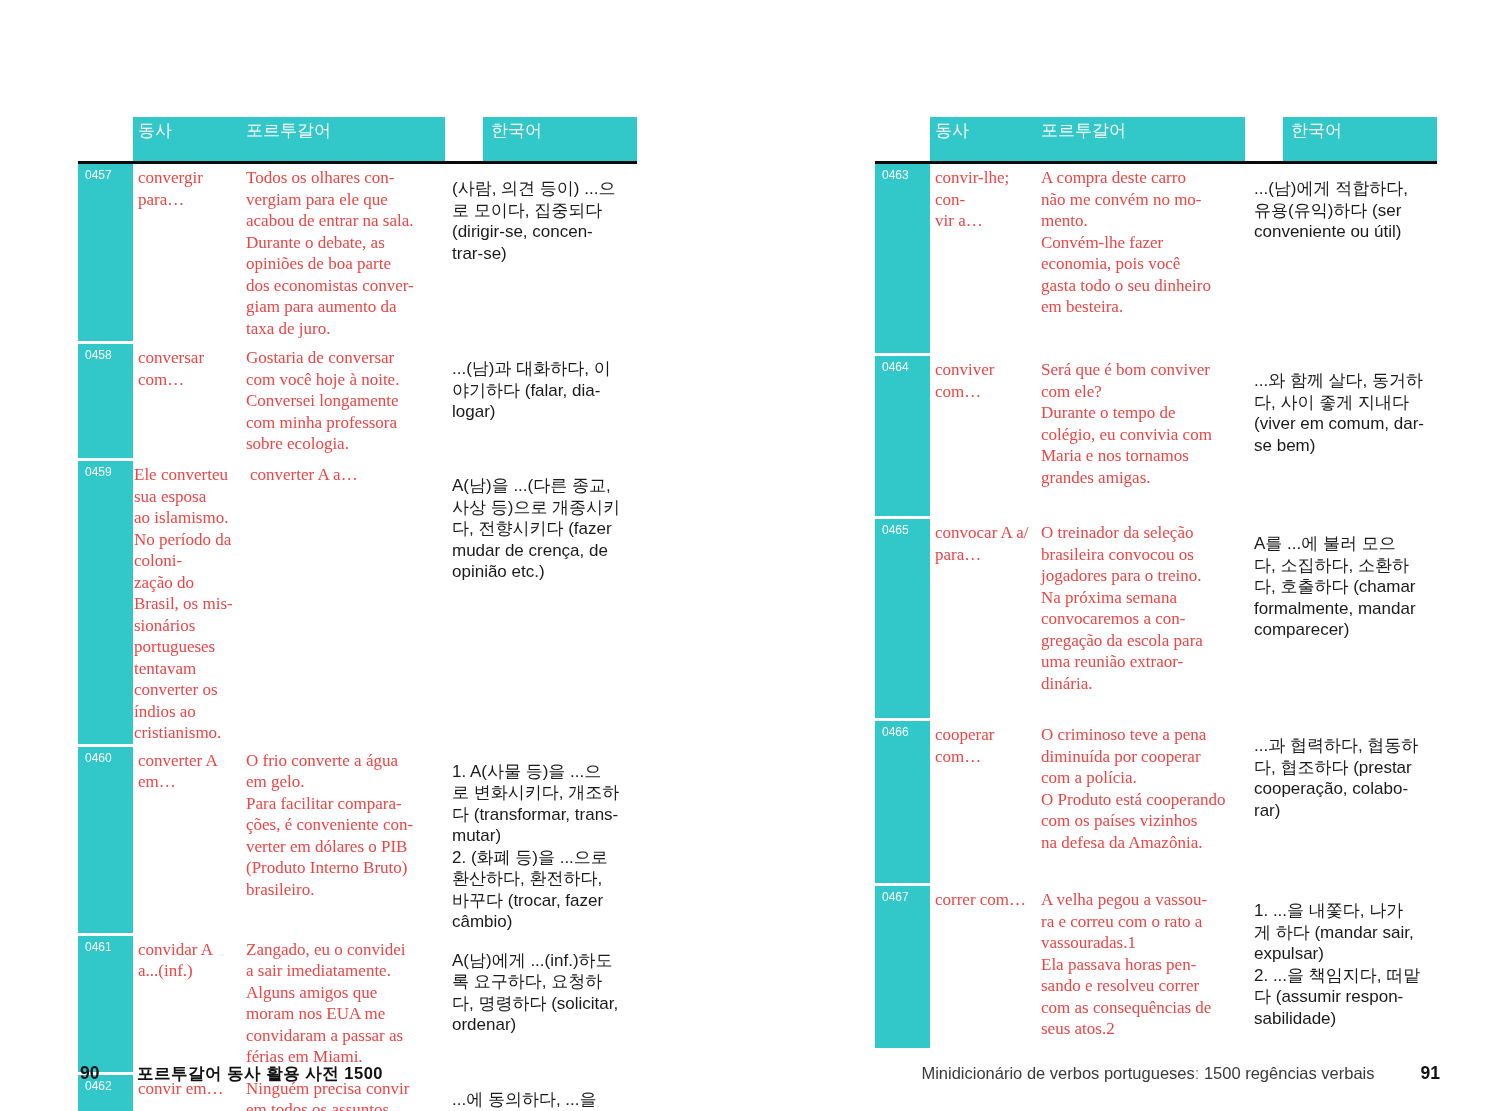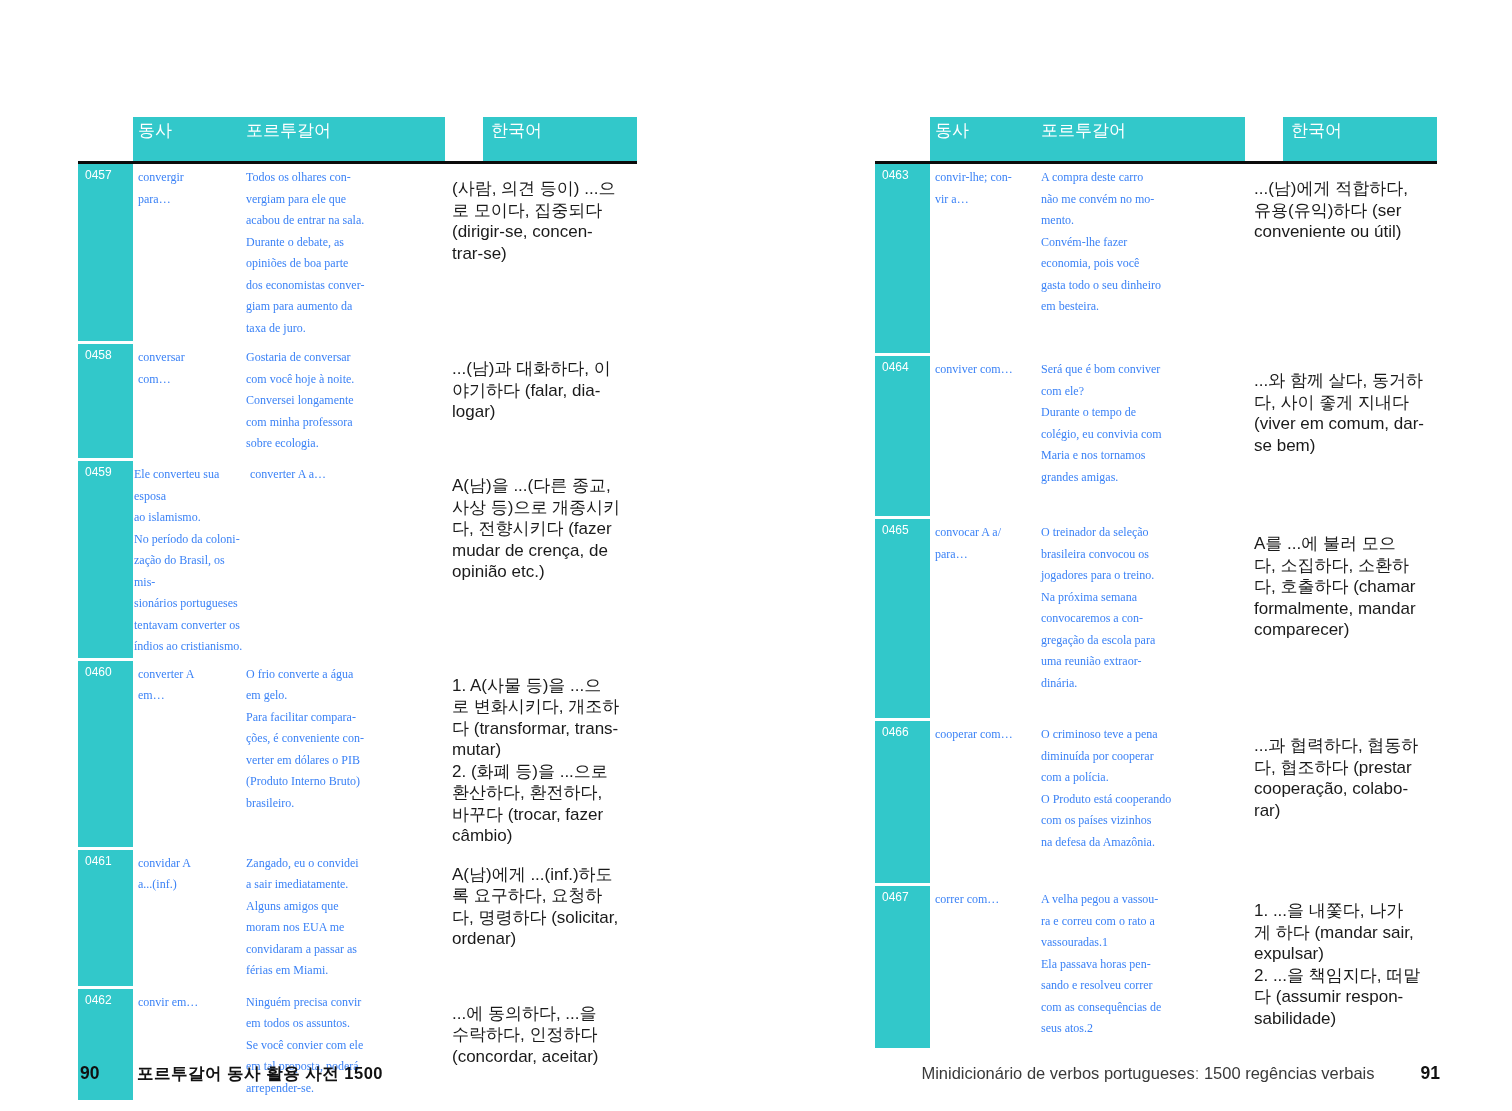--- a/index.html
+++ b/index.html
@@ -18,21 +18,21 @@
   .rule{height:3px;background:#0b0b0b;}
   .rows{display:flex;flex-direction:column;gap:3px;}
   .row{display:grid;grid-template-columns:var(--cols);}
   .cell{white-space:pre-line;}
   .num{
     background:var(--accent);color:#ffffff;font-size:12px;
     padding:4px 0 16px 7px;font-family:"Liberation Sans","DejaVu Sans",sans-serif;
   }
   .c-verb.cell,.c-port.cell{
     font-family:"Liberation Serif","DejaVu Serif",serif;
-    font-size:12px;line-height:21.5px;color:#3b82f6;padding-top:3px;
+    font-size:17px;line-height:21.5px;color:#ef4444;padding-top:3px;
   }
   .c-verb.cell{padding-left:5px;padding-right:4px;}
   .c-port.cell{padding-left:1px;padding-right:2px;}
   .c-kor.cell{
     font-family:"Liberation Sans","DejaVu Sans",sans-serif;
     font-size:17px;line-height:21.5px;color:#1a1a1a;padding-top:14px;
   }
   .tbl-left{left:78px;width:559px;--cols:55px 112px 200px 1fr;}
   .tbl-left .c-kor.cell{padding-left:7px;}
   .tbl-right{left:875px;width:562px;--cols:55px 110px 205px 1fr;}

